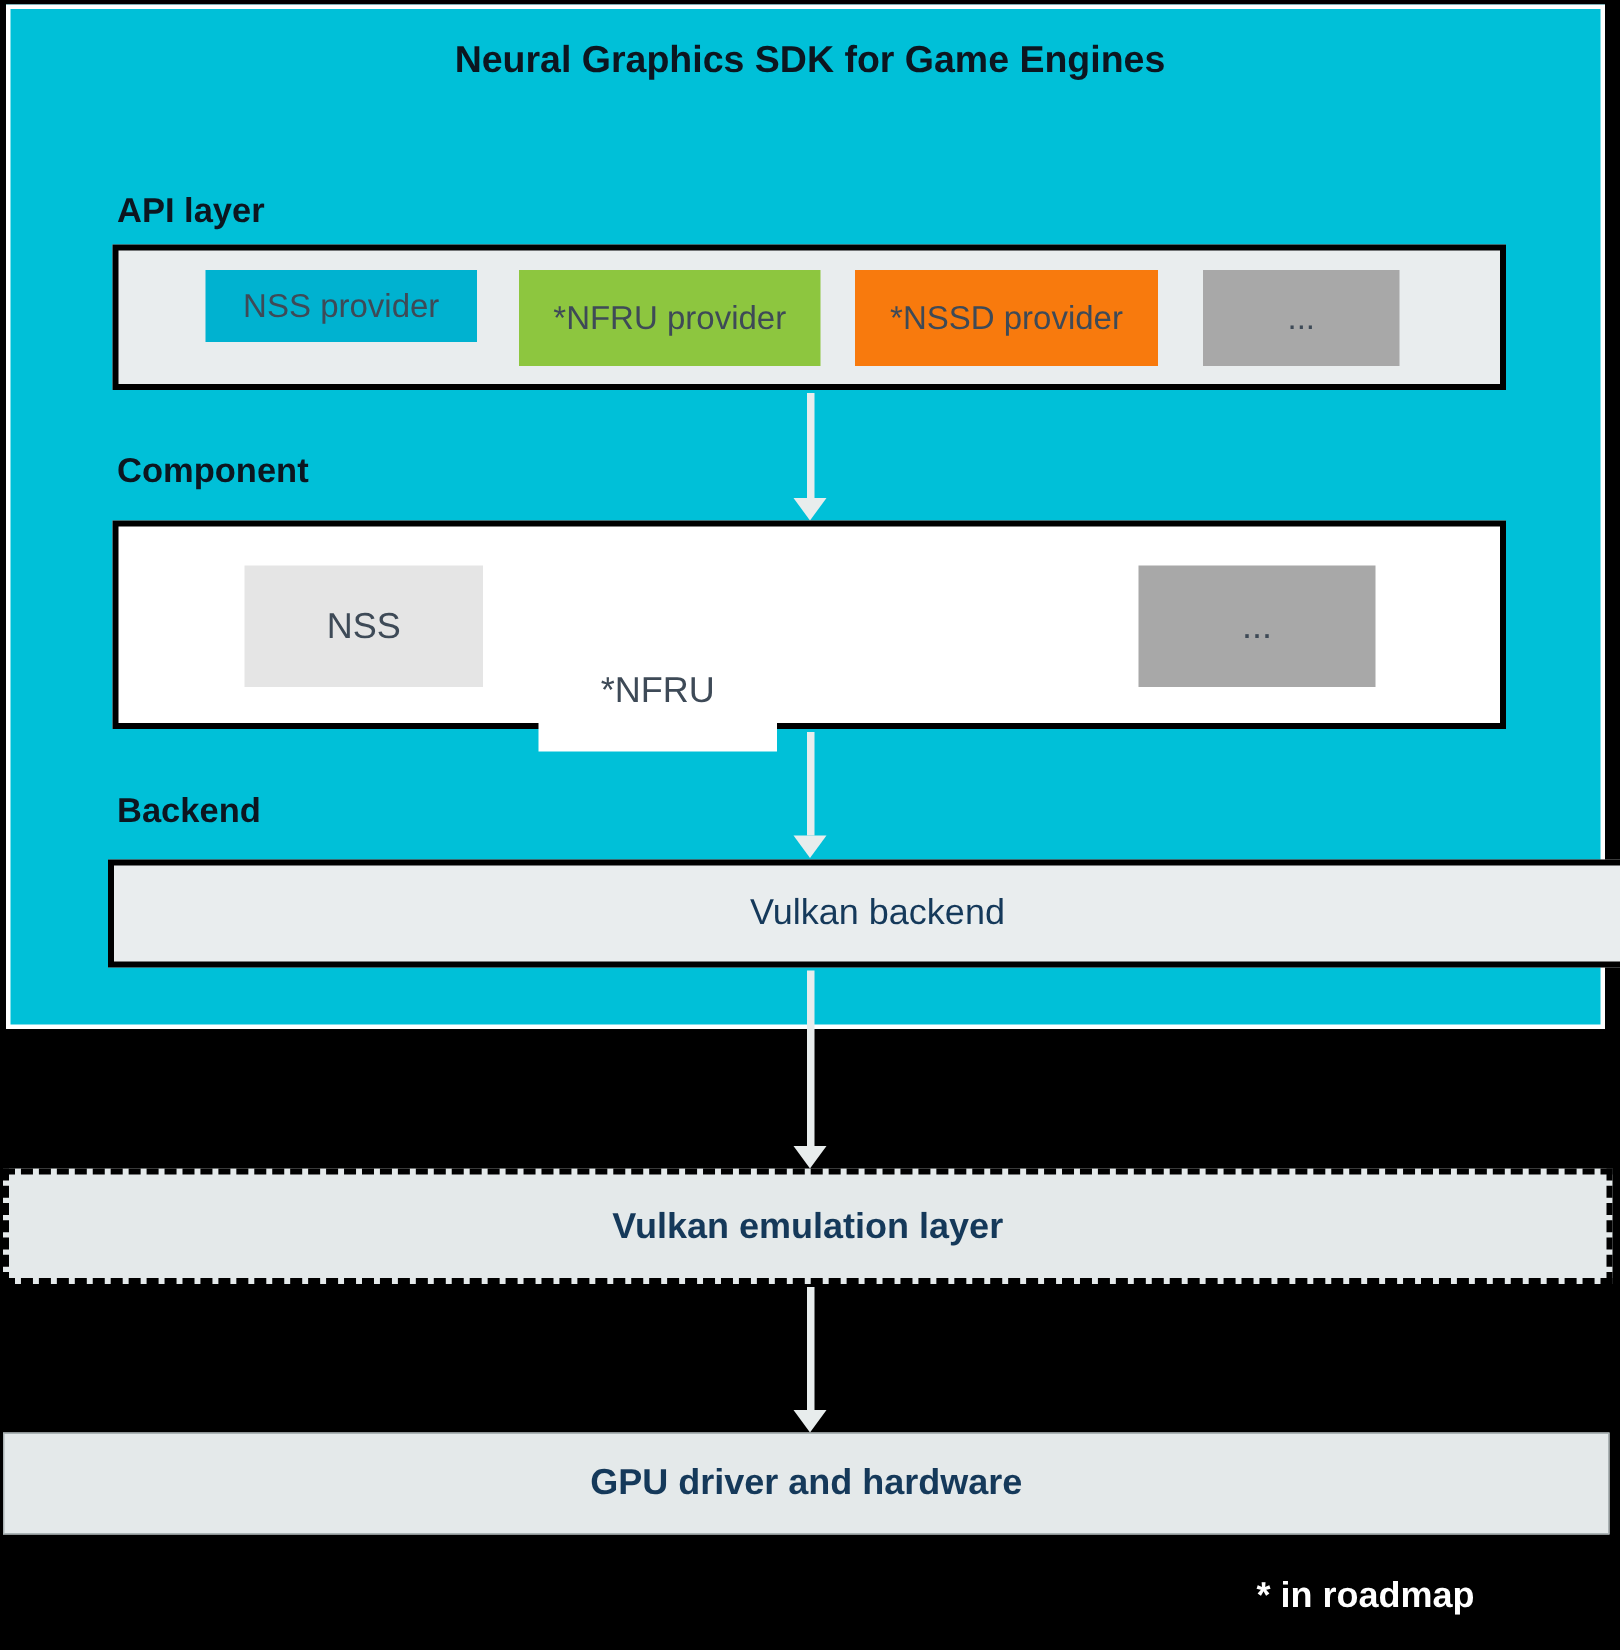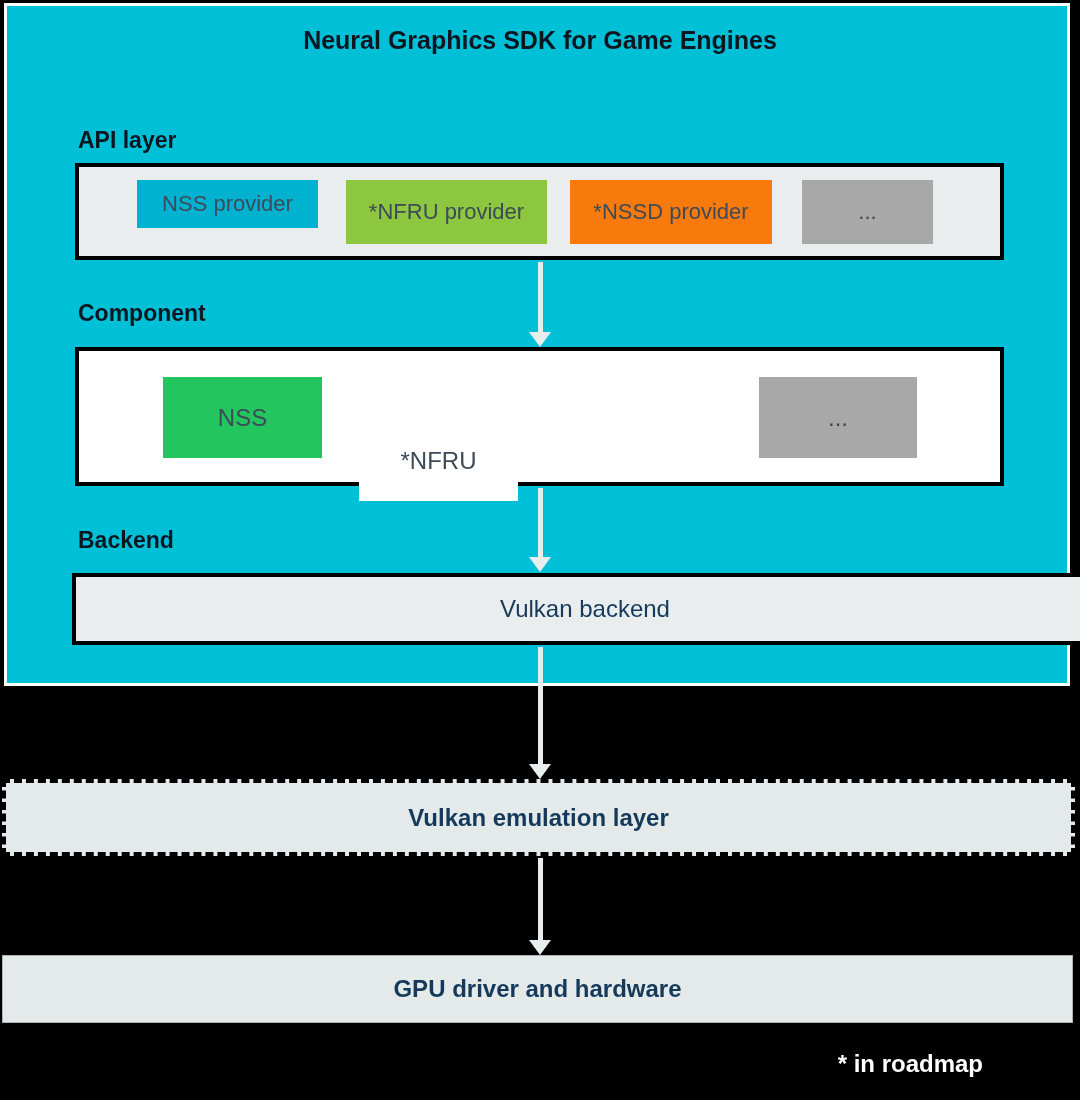--- a/index.html
+++ b/index.html
@@ -125,21 +125,21 @@
   <div class="chip api-3" style="background-color: rgb(248, 122, 13);">*NSSD provider</div>
   <div class="chip api-4" style="background-color: rgb(168, 168, 168);">...</div>
 
   <div class="arrow arrow-1">
     <div class="stem" style="background-color: rgb(232, 237, 237);"></div>
     <div class="head" style="border-top-color: rgb(232, 237, 237);"></div>
   </div>
 
   <div class="section-label lbl-component">Component</div>
   <div class="container component-container"></div>
-  <div class="chip chip-lg comp-1" style="background-color: #22c55e;">NSS</div>
+  <div class="chip chip-lg comp-1" style="background-color: #e5e5e5;">NSS</div>
   <div class="chip chip-lg comp-2" style="background-color: #ffffff; margin-top: 43px;">*NFRU</div>
   <div class="chip chip-lg comp-4" style="background-color: rgb(168, 168, 168);">...</div>
 
   <div class="arrow arrow-2">
     <div class="stem" style="background-color: rgb(232, 237, 237);"></div>
     <div class="head" style="border-top-color: rgb(232, 237, 237);"></div>
   </div>
 
   <div class="section-label lbl-backend">Backend</div>
   <div class="backend-box" style="background-color: rgb(233, 237, 238);">Vulkan backend</div>

